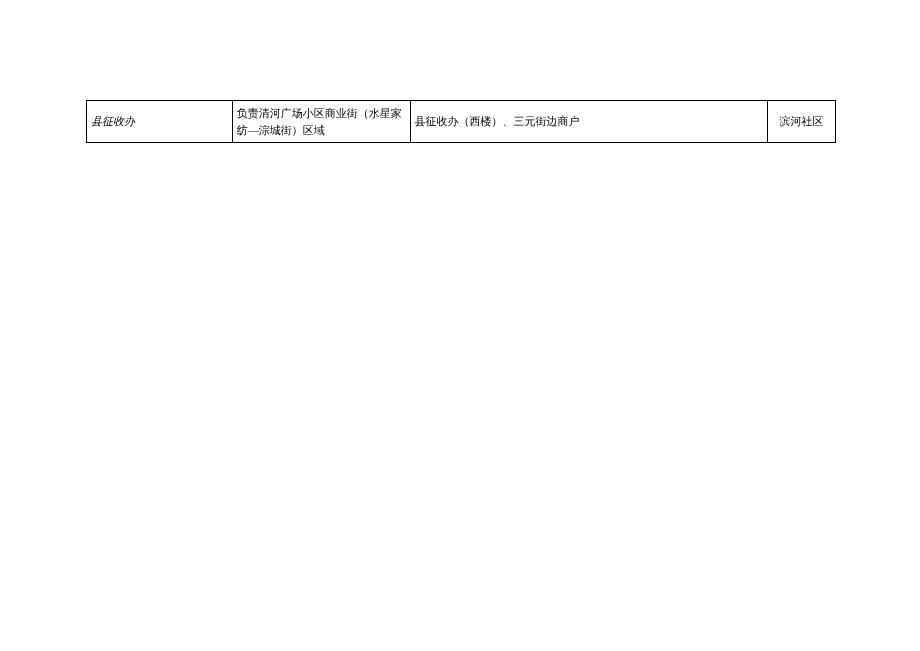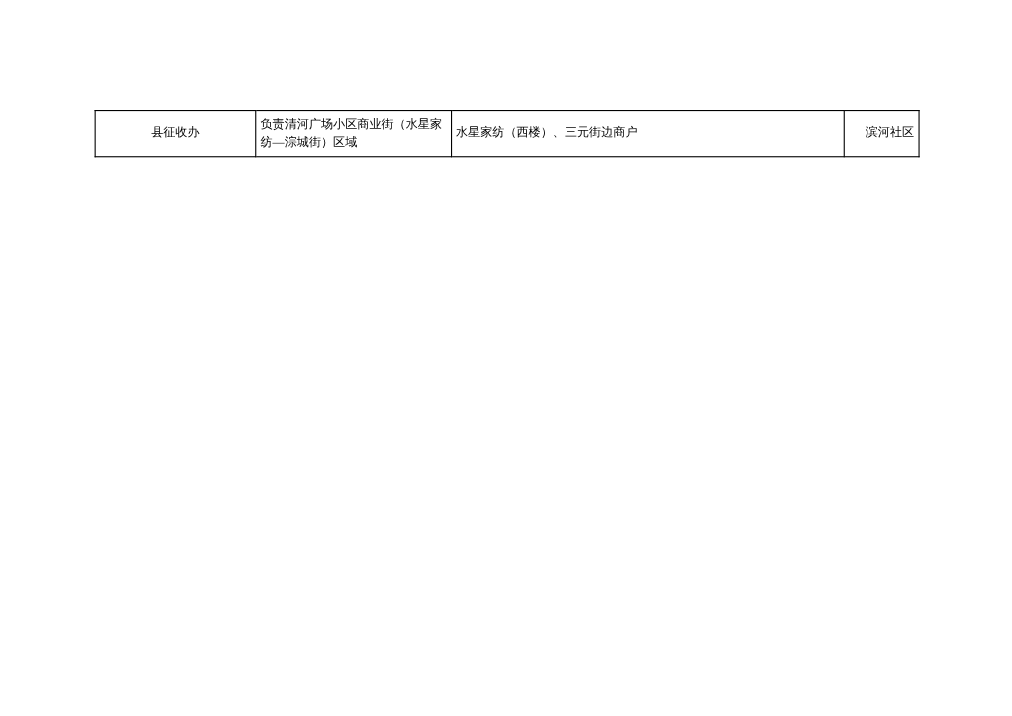--- a/index.html
+++ b/index.html
@@ -27,43 +27,44 @@
     td {
       border: 1px solid #000000;
       font-size: 11px;
       color: #000000;
       padding: 4px 4px;
       vertical-align: middle;
       line-height: 1.5;
     }
     .col1 {
       width: 146px;
-      text-align: center;
+      text-align: left;
+      font-style: italic;
     }
     .col2 {
       width: 178px;
       text-align: left;
       margin-left: 12px;
     }
     .col3 {
       width: 358px;
       text-align: left;
     }
     .col4 {
       width: 68px;
-      text-align: right;
+      text-align: center;
     }
   </style>
 </head>
 <body>
 
 <div class="table-container">
   <table>
     <tbody>
         <tr>
       <td class="col1">县征收办</td>
       <td class="col2">负责清河广场小区商业街（水星家纺—淙城街）区域</td>
-      <td class="col3">水星家纺（西楼）、三元街边商户</td>
+      <td class="col3">县征收办（西楼）、三元街边商户</td>
       <td class="col4">滨河社区</td>
     </tr>
   </tbody>
     </table>
 </div>
 
 </body></html>

